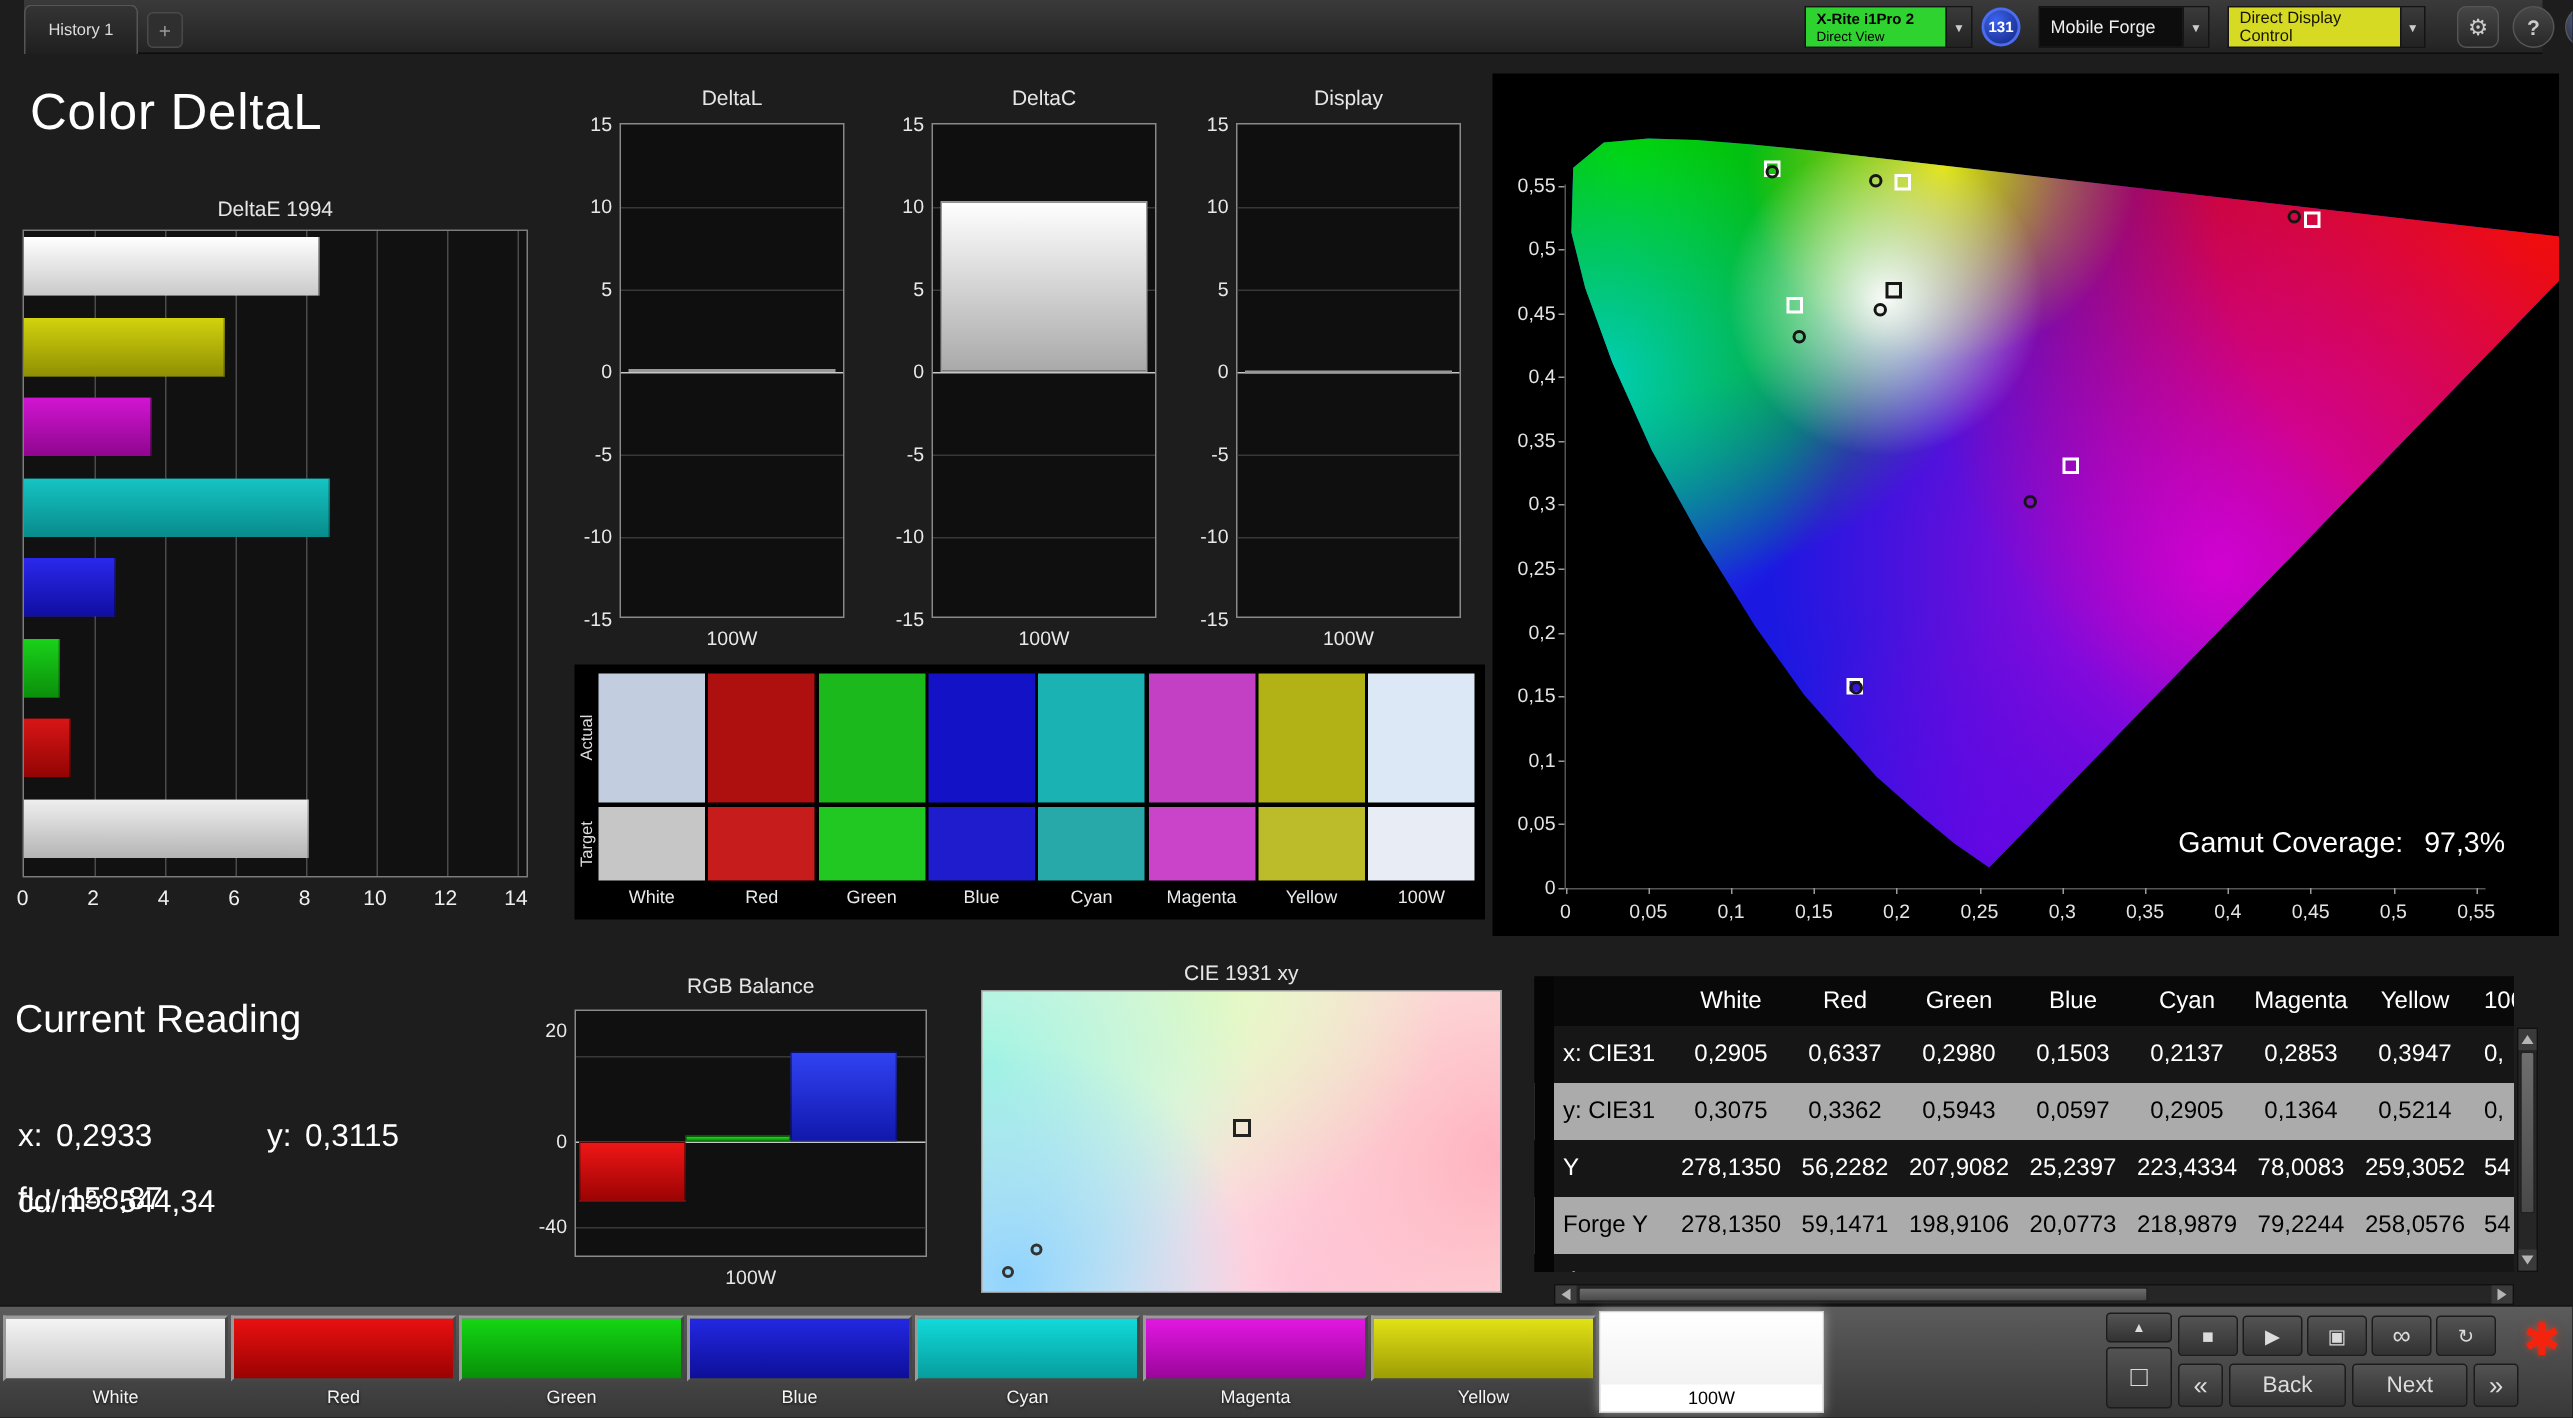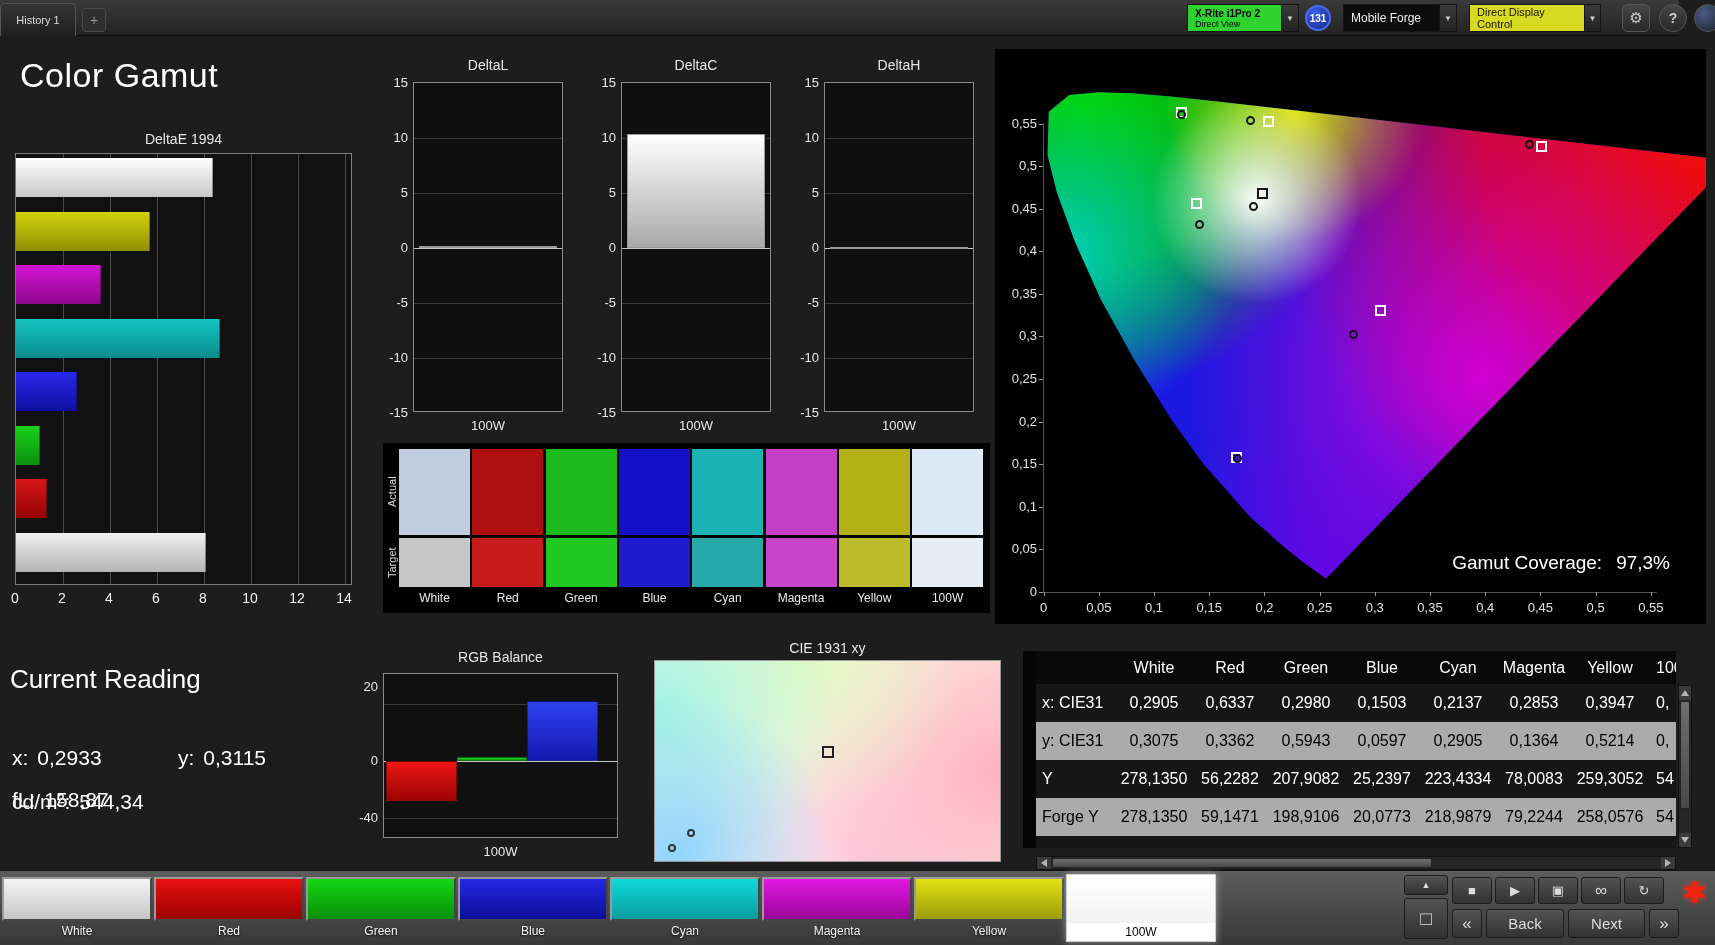--- a/index.html
+++ b/index.html
@@ -1,19 +1,19 @@
 <!DOCTYPE html>
 <html><head>
 <meta charset="utf-8">
 <style>
 *{box-sizing:border-box;margin:0;padding:0}
 html,body{width:1715px;height:945px;background:#1d1d1d;font-family:"Liberation Sans",sans-serif;overflow:hidden;position:relative;color:#fff}
 .abs{position:absolute}
 
-#topbar{left:0;top:0;width:1679px;height:36px;background:linear-gradient(#3a3a3a,#232323);border-bottom:1px solid #0c0c0c}
+#topbar{left:16px;top:0;width:1679px;height:36px;background:linear-gradient(#3a3a3a,#232323);border-bottom:1px solid #0c0c0c}
 .tab{position:absolute;left:0;top:3px;width:76px;height:33px;background:linear-gradient(#343434,#1f1f1f);border:1px solid #555;border-bottom:none;border-radius:5px 5px 0 0;font-size:11px;color:#ddd;display:flex;align-items:center;justify-content:center;cursor:pointer}
 .plus-tab{position:absolute;left:82px;top:8px;width:24px;height:24px;background:#2f2f2f;border:1px solid #4a4a4a;border-radius:4px;color:#999;font-size:14px;display:flex;align-items:center;justify-content:center;cursor:pointer}
 .dd{position:absolute;top:4px;height:28px;display:flex;cursor:pointer;border:1px solid #141414}
 .dd .dd-body{display:flex;flex-direction:column;justify-content:center;padding:0 7px;flex:1 1 auto}
 .dd .dd-arrow{width:17px;background:linear-gradient(#3a3a3a,#222);display:flex;align-items:center;justify-content:center;font-size:8px;color:#ccc;border-left:1px solid #141414}
 #dd-meter{left:1187px;width:112px}
 #dd-meter .dd-body{background:#2fd32f;color:#000000}
 #dd-meter .l1{font-size:10px;font-weight:bold;line-height:11px}
 #dd-meter .l2{font-size:9px;line-height:10px}
 #badge{left:1305px;top:5px;width:26px;height:26px;border-radius:50%;background:radial-gradient(circle at 35% 30%,#3c64f0,#12247e);border:2px solid #4a6cf0;color:#fff;font-size:10px;font-weight:bold;display:flex;align-items:center;justify-content:center;cursor:pointer}
@@ -136,21 +136,21 @@
         <span>Direct Display Control</span>
       </div>
     <div class="dd-arrow">▼</div>
   </div>
 
   <div class="round-btn" id="btn-gear">⚙</div>
   <div class="round-btn" id="btn-help">?</div>
   <div class="round-btn" id="btn-edge"></div>
 </div>
 
-<div id="page-title" class="abs">Color Gamut</div>
+<div id="page-title" class="abs">Color DeltaL</div>
 
 <div id="deltaE-title" class="abs">DeltaE 1994</div>
 <div id="deltaE-plot" class="abs">
     <div class="vgrid" style="left: 47px;"></div>
     <div class="vgrid" style="left: 94px;"></div>
     <div class="vgrid" style="left: 141px;"></div>
     <div class="vgrid" style="left: 188px;"></div>
     <div class="vgrid" style="left: 235px;"></div>
     <div class="vgrid" style="left: 282px;"></div>
     <div class="vgrid" style="left: 329px;"></div>
@@ -203,21 +203,21 @@
     <div class="ytick" style="top: 157px;">0</div>
     <div class="hgrid" style="top: 220px;"></div>
     <div class="ytick" style="top: 212px;">-5</div>
     <div class="hgrid" style="top: 275px;"></div>
     <div class="ytick" style="top: 267px;">-10</div>
     <div class="ytick" style="top: 322px;">-15</div>
     <div class="vbar-white" style="top: 51px; height: 114px;"></div>
   </div>
 <div class="abs chart-xlabel" style="left:621px;top:418px;width:150px">100W</div>
 
-<div class="abs chart-title" style="left:824px;top:57px;width:150px">DeltaH</div>
+<div class="abs chart-title" style="left:824px;top:57px;width:150px">Display</div>
 <div class="abs delta-box" id="deltaH-box" style="left:824px;top:82px;width:150px;height:330px">
     <div class="ytick" style="top: -8px;">15</div>
     <div class="hgrid" style="top: 55px;"></div>
     <div class="ytick" style="top: 47px;">10</div>
     <div class="hgrid" style="top: 110px;"></div>
     <div class="ytick" style="top: 102px;">5</div>
     <div class="zeroline" style="top: 165px;"></div>
     <div class="ytick" style="top: 157px;">0</div>
     <div class="hgrid" style="top: 220px;"></div>
     <div class="ytick" style="top: 212px;">-5</div>

